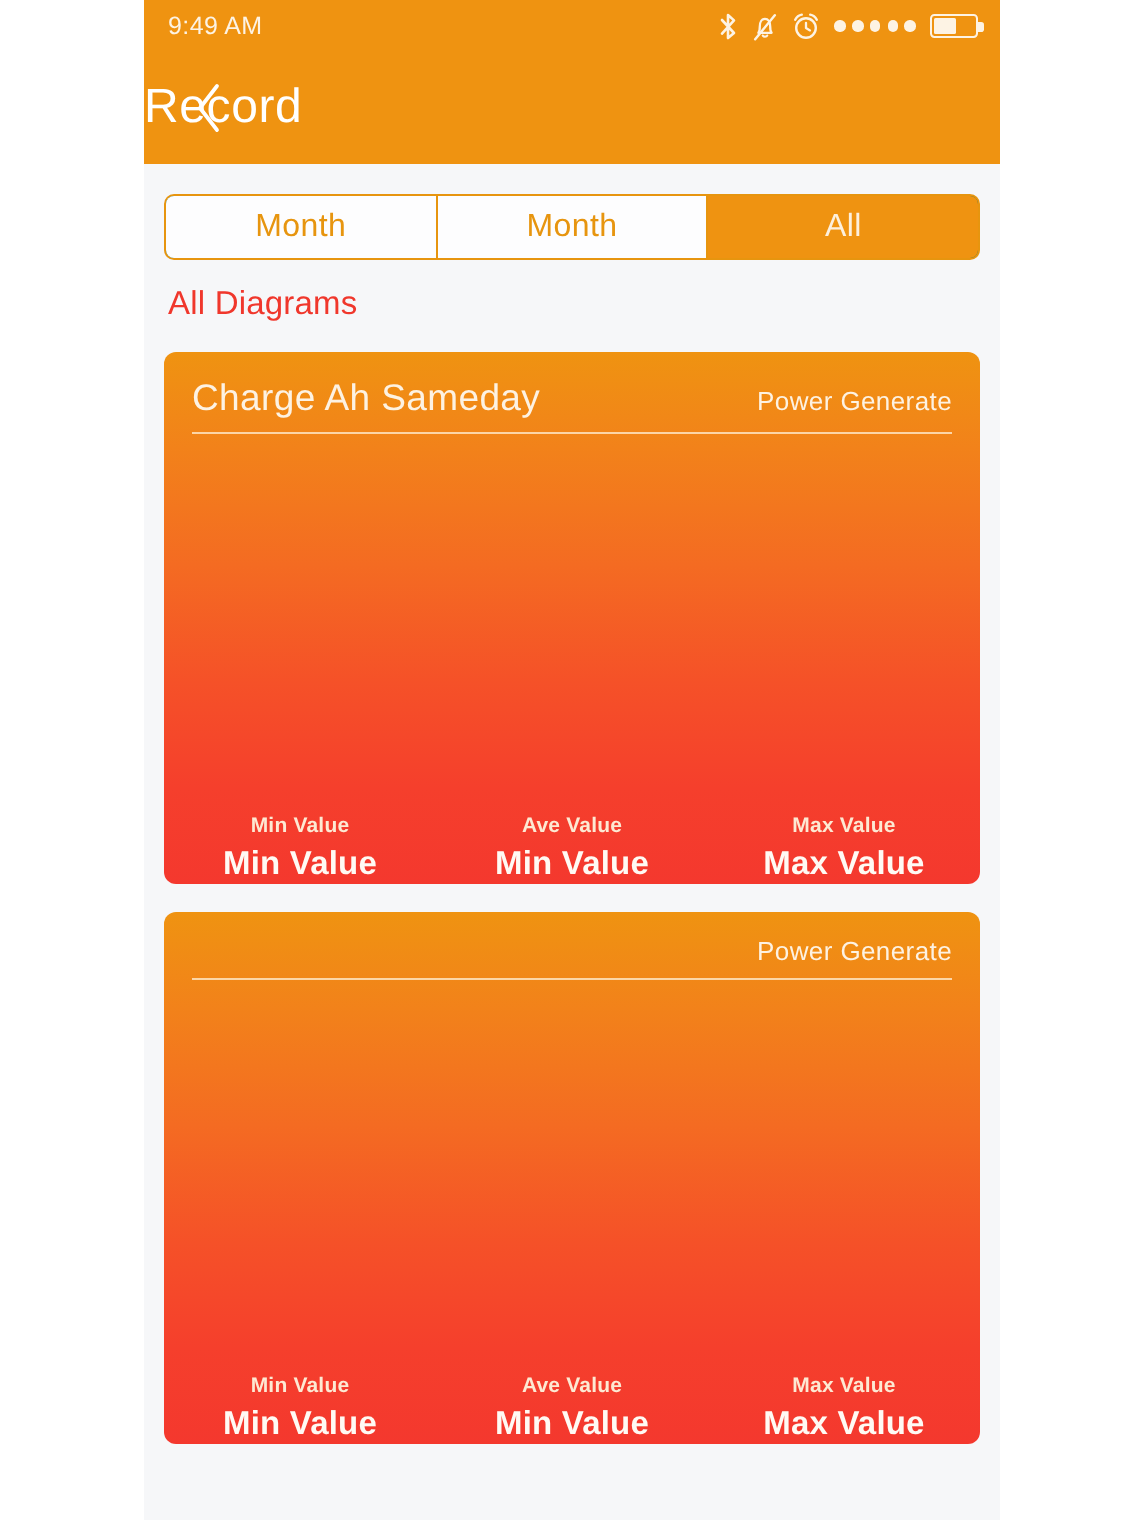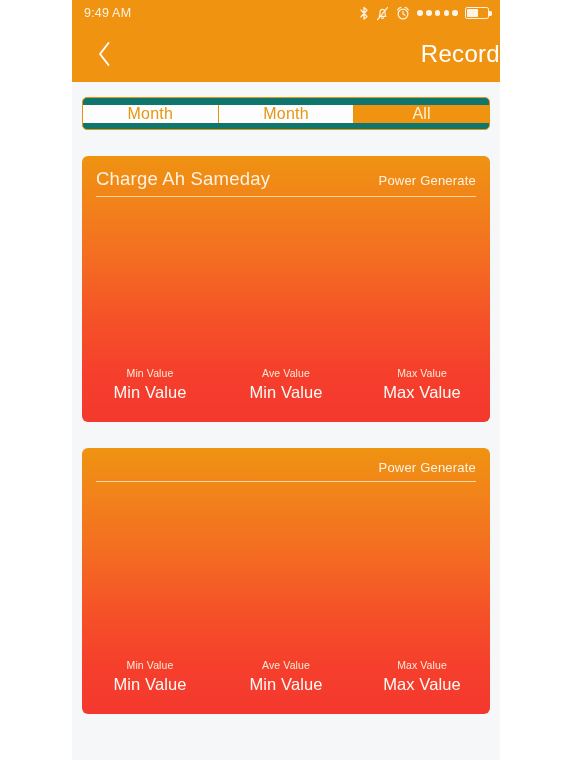--- a/index.html
+++ b/index.html
@@ -84,21 +84,21 @@
   #back-button {
     position: absolute;
     left: 6px; top: 0;
     width: 52px; height: 56px;
     display: flex; align-items: center; justify-content: center;
     cursor: pointer;
   }
   #back-button svg { display: block; }
   #nav-title {
     width: 100%;
-    text-align: right;
+    text-align: left;
     color: #ffffff;
     font-size: 24px;
     font-weight: 400;
     letter-spacing: 0.3px;
   }
 
   
   #content {
     position: relative;
     height: 678px;
@@ -108,21 +108,20 @@
 
   
   #segmented-control {
     margin: 15px 0 0 0;
     height: 33px;
     display: flex;
     border: 1.4px solid #e7950f;
     border-radius: 5px;
     overflow: hidden;
     background: #0f766e;
-    align-items: center;
   }
   .segment {
     flex: 1 1 0;
     display: flex;
     align-items: center;
     justify-content: center;
     font-size: 16px;
     color: #e7950f;
     cursor: pointer;
     border-right: 1.4px solid #e7950f;
@@ -138,21 +137,21 @@
   
   #section-title {
     margin: 13px 0 0 2px;
     color: #f0372c;
     font-size: 16.5px;
     letter-spacing: 0.1px;
   }
 
   
   .diagram-card {
-    margin-top: 26px;
+    margin-top: 14px;
     height: 266px;
     border-radius: 6px;
     background: linear-gradient(to bottom,
         #ef9311 0%,
         #f2821a 18%,
         #f46b22 40%,
         #f55128 62%,
         #f53f2c 82%,
         #f4382e 100%);
     position: relative;
@@ -183,22 +182,23 @@
   }
 
   .chart-area {
     position: absolute;
     left: 14px; right: 14px;
     top: 52px; bottom: 48px;
   }
 
   .card-stats {
     position: absolute;
-    left: 0; right: 0; bottom: 21px;
-    display: flex;
+    left: 0; right: 0; bottom: 1px;
+    display: flex;
+    font-weight: bold;
   }
   .stat {
     flex: 1 1 0;
     text-align: center;
     line-height: 1.1;
   }
   .stat-label {
     display: block;
     color: #fde9d3;
     font-size: 10.5px;
@@ -272,20 +272,21 @@
   </div>
 
   <div id="content">
 
     <div id="segmented-control">
       <div class="segment">Month</div>
       <div class="segment">Month</div>
       <div class="segment selected">All</div>
     </div>
 
+    <div id="section-title">All Diagrams</div>
 
     <div class="diagram-card">
       <div class="card-header">
         <span class="card-title">Charge Ah Sameday</span>
         <span class="card-subtitle">Power Generate</span>
       </div>
       <div class="card-divider"></div>
       <div class="chart-area"></div>
       <div class="card-stats">
         <div class="stat">

